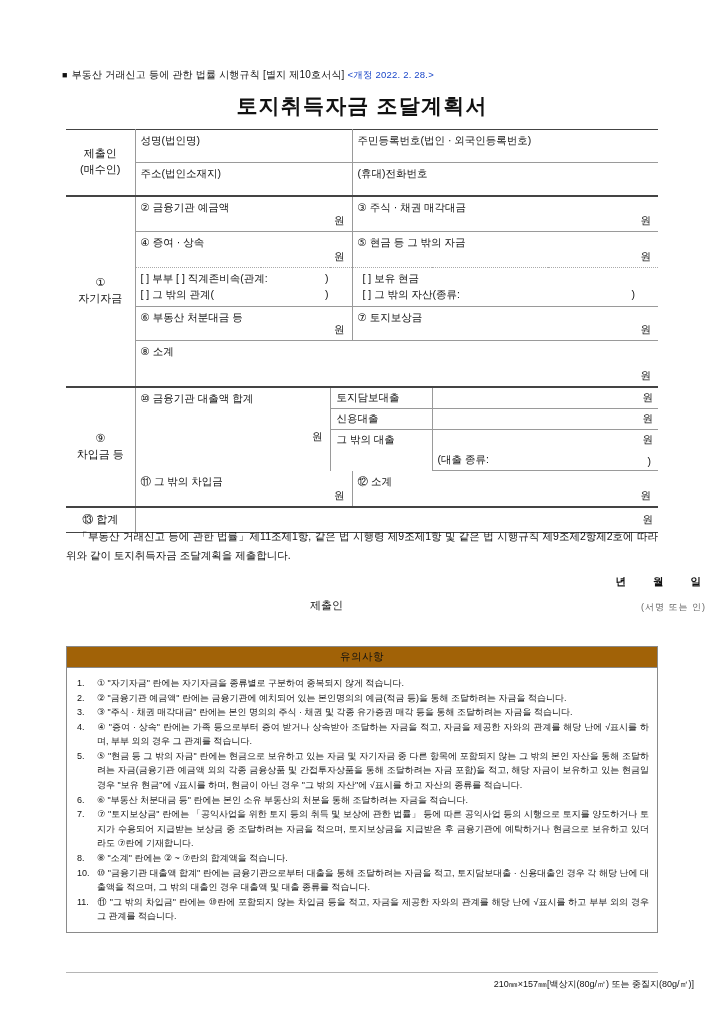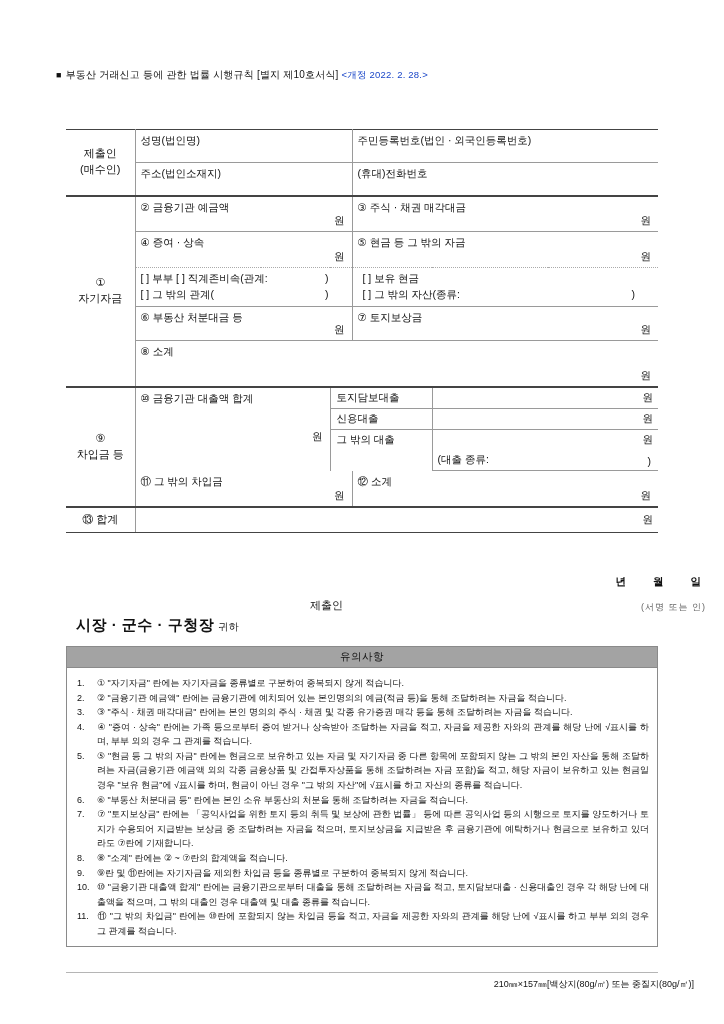--- a/index.html
+++ b/index.html
@@ -8,21 +8,21 @@
     width:724px;height:1024px;
     background:#ffffff;
     font-family:"Liberation Sans","DejaVu Sans",sans-serif;
     color:#111;
     -webkit-font-smoothing:none;
   }
   .page{position:relative;width:724px;height:1024px;box-sizing:border-box;}
 
   
   .lawline{
-    position:absolute;left:56px;top:68px;
+    position:absolute;left:62px;top:68px;
     font-size:10px;letter-spacing:.2px;white-space:nowrap;
   }
   .lawline .sq{font-size:9px;margin-right:4px;}
   .lawline .rev{color:#1a46c8;font-size:9.5px;margin-left:3px;}
 
   .doctitle{
     position:absolute;left:0;top:92px;width:724px;
     text-align:center;font-size:21px;font-weight:bold;letter-spacing:1.2px;
   }
 
@@ -81,21 +81,21 @@
     position:absolute;left:76px;top:616px;font-size:15px;font-weight:bold;letter-spacing:.5px;
   }
   .toline .gwiha{font-size:10px;font-weight:normal;margin-left:4px;}
 
   
   .notes{
     position:absolute;left:66px;top:646px;width:592px;
     border:1px solid #8a8a8a;box-sizing:border-box;
   }
   .notes-hd{
-    background:#a3a3a3;border-bottom:1px solid #8a8a8a;
+    background:#a16207;border-bottom:1px solid #8a8a8a;
     text-align:center;font-size:10.5px;padding:3px 0 3px 0;letter-spacing:.5px;
   }
   .notes-body{padding:8px 8px 8px 10px;}
   ol.nlist{margin:0;padding:0;list-style:none;}
   ol.nlist li{
     font-size:9px;line-height:1.62;
     text-align:justify;
     padding-left:20px;text-indent:-20px;
     margin-bottom:0px;
   }
@@ -112,20 +112,21 @@
 </style>
 </head>
 <body>
 
 <div class="page">
 
   <div class="lawline">
     <span class="sq">■</span><span>부동산 거래신고 등에 관한 법률 시행규칙 [별지 제10호서식]</span><span class="rev">&lt;개정 2022. 2. 28.&gt;</span>
   </div>
 
+  <div class="doctitle">토지취득자금 조달계획서</div>
 
   <table class="form">
     <colgroup>
       <col style="width:69px">
       <col style="width:126px">
       <col style="width:69px">
       <col style="width:22px">
       <col style="width:80px">
       <col style="width:116px">
       <col style="width:110px">
@@ -261,45 +262,44 @@
       <td class="lbl" style="vertical-align:middle;height:26px">
         <span>⑬ 합계</span>
       </td>
       <td class="cell noR rightwon" colspan="6" style="height:26px;vertical-align:middle">
         <span>원</span>
       </td>
     </tr>
   </tbody>
     </table>
 
+  <div class="stmt">
+    <p>「부동산 거래신고 등에 관한 법률」제11조제1항, 같은 법 시행령 제9조제1항 및 같은 법 시행규칙 제9조제2항제2호에 따라 위와 같이 토지취득자금 조달계획을 제출합니다.</p>
+  </div>
 
   <div class="datearea">
     <span>년</span><span class="sp"></span><span>월</span><span class="sp"></span><span>일</span>
   </div>
 
   <div class="submitter">제출인</div>
   <div class="signnote">(서명 또는 인)</div>
 
-  <div class="toline">
-    <span>시장 · 군수 · 구청장</span><span class="gwiha">귀하</span>
-  </div>
 
   <div class="notes">
     <div class="notes-hd">유의사항</div>
     <div class="notes-body">
       <ol class="nlist">
         <li><span class="num">1.</span><span>① "자기자금" 란에는 자기자금을 종류별로 구분하여 중복되지 않게 적습니다.</span></li>
         <li><span class="num">2.</span><span>② "금융기관 예금액" 란에는 금융기관에 예치되어 있는 본인명의의 예금(적금 등)을 통해 조달하려는 자금을 적습니다.</span></li>
         <li><span class="num">3.</span><span>③ "주식 · 채권 매각대금" 란에는 본인 명의의 주식 · 채권 및 각종 유가증권 매각 등을 통해 조달하려는 자금을 적습니다.</span></li>
         <li><span class="num">4.</span><span>④ "증여 · 상속" 란에는 가족 등으로부터 증여 받거나 상속받아 조달하는 자금을 적고, 자금을 제공한 자와의 관계를 해당 난에 √표시를 하며, 부부 외의 경우 그 관계를 적습니다.</span></li>
         <li><span class="num">5.</span><span>⑤ "현금 등 그 밖의 자금" 란에는 현금으로 보유하고 있는 자금 및 자기자금 중 다른 항목에 포함되지 않는 그 밖의 본인 자산을 통해 조달하려는 자금(금융기관 예금액 외의 각종 금융상품 및 간접투자상품을 통해 조달하려는 자금 포함)을 적고, 해당 자금이 보유하고 있는 현금일 경우 "보유 현금"에 √표시를 하며, 현금이 아닌 경우 "그 밖의 자산"에 √표시를 하고 자산의 종류를 적습니다.</span></li>
         <li><span class="num">6.</span><span>⑥ "부동산 처분대금 등" 란에는 본인 소유 부동산의 처분을 통해 조달하려는 자금을 적습니다.</span></li>
         <li><span class="num">7.</span><span>⑦ "토지보상금" 란에는 「공익사업을 위한 토지 등의 취득 및 보상에 관한 법률」 등에 따른 공익사업 등의 시행으로 토지를 양도하거나 토지가 수용되어 지급받는 보상금 중 조달하려는 자금을 적으며, 토지보상금을 지급받은 후 금융기관에 예탁하거나 현금으로 보유하고 있더라도 ⑦란에 기재합니다.</span></li>
         <li><span class="num">8.</span><span>⑧ "소계" 란에는 ② ~ ⑦란의 합계액을 적습니다.</span></li>
-        <li><span class="num">9.</span><span>⑨란 및 ⑪란에는 자기자금을 제외한 차입금 등을 종류별로 구분하여 중복되지 않게 적습니다.</span></li>
         <li><span class="num">10.</span><span>⑩ "금융기관 대출액 합계" 란에는 금융기관으로부터 대출을 통해 조달하려는 자금을 적고, 토지담보대출 · 신용대출인 경우 각 해당 난에 대출액을 적으며, 그 밖의 대출인 경우 대출액 및 대출 종류를 적습니다.</span></li>
         <li><span class="num">11.</span><span>⑪ "그 밖의 차입금" 란에는 ⑩란에 포함되지 않는 차입금 등을 적고, 자금을 제공한 자와의 관계를 해당 난에 √표시를 하고 부부 외의 경우 그 관계를 적습니다.</span></li>
       </ol>
     </div>
   </div>
 
   <div class="footrule"></div>
   <div class="footer">210㎜×157㎜[백상지(80g/㎡) 또는 중질지(80g/㎡)]</div>
 
 </div>

